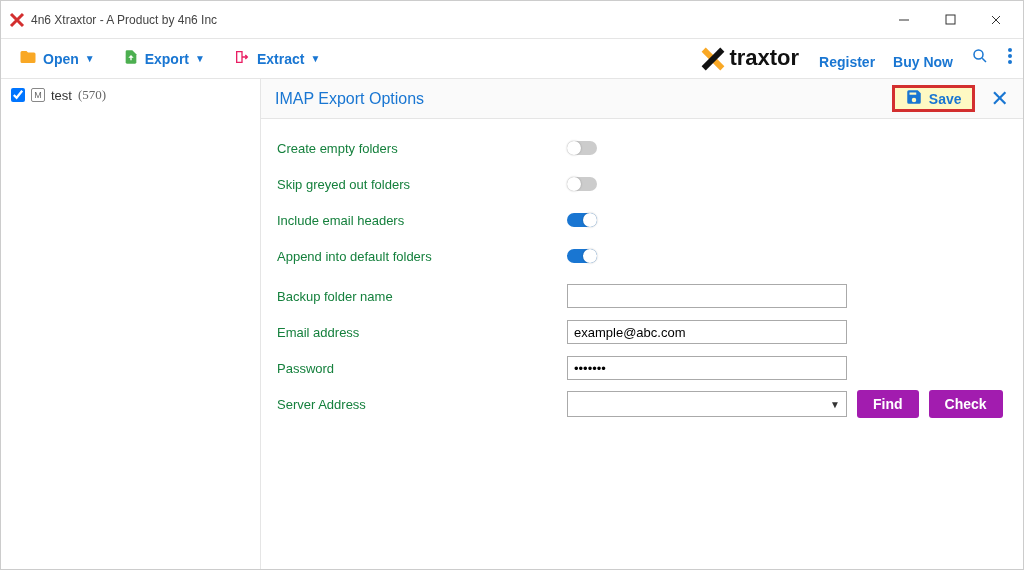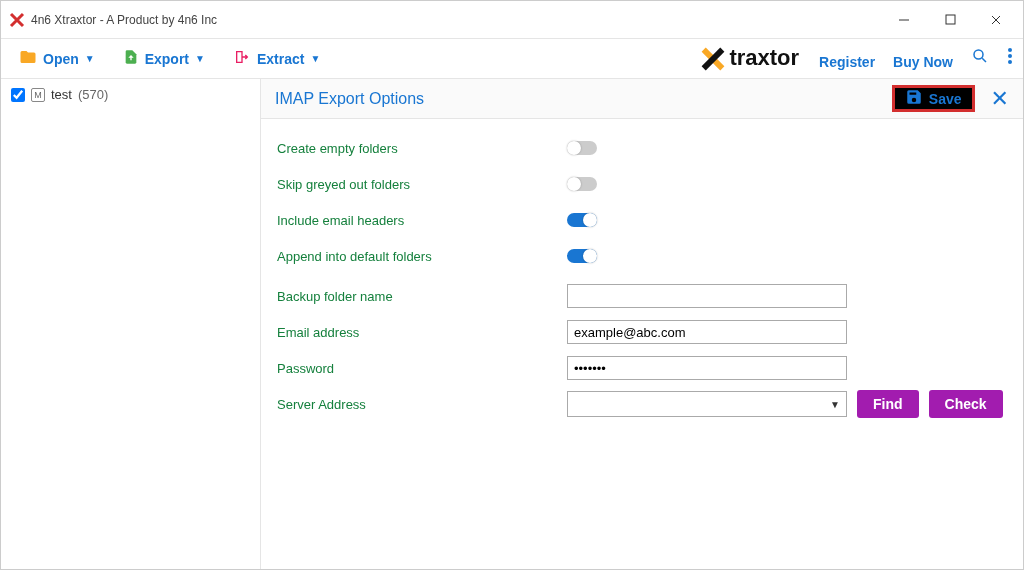--- a/index.html
+++ b/index.html
@@ -22,26 +22,26 @@
   .right-links { display: flex; align-items: flex-end; gap: 18px; }
   .link { color: #1976d2; font-size: 14px; font-weight: 600; cursor: pointer; }
   .icon-btn { color: #1976d2; font-size: 18px; cursor: pointer; }
 
   
   .body { display: flex; height: calc(100% - 70px); }
   .sidebar { width: 260px; border-right: 1px solid #e5e5e5; padding: 8px 10px; }
   .tree-item { display: flex; align-items: center; gap: 6px; font-size: 13px; color: #333; }
   .tree-item input[type=checkbox] { width: 14px; height: 14px; }
   .tree-icon { width:14px; height:14px; border:1px solid #888; display:flex; align-items:center; justify-content:center; font-size:9px; color:#666; border-radius:2px;}
-  .tree-count { color: #666; }
+  .tree-count { color: #666; font-family: Liberation Serif, serif; }
 
   .main { flex: 1; display: flex; flex-direction: column; }
   .panel-header { height: 40px; display: flex; align-items: center; padding: 0 14px; border-bottom: 1px solid #e5e5e5; background:#fafafa; }
   .panel-title { font-size: 16px; color: #1976d2; flex: 1; }
-  .save-box { display: flex; align-items: center; gap: 6px; border: 3px solid #d32f2f; padding: 0 10px; color: #1976d2; font-weight: 600; font-size:14px; margin-right: 16px; background:#000000;}
+  .save-box { display: flex; align-items: center; gap: 6px; border: 3px solid #d32f2f; padding: 0 10px; color: #1976d2; font-weight: 600; font-size:14px; margin-right: 16px; background:#fef9c3;}
   .save-box svg { width:18px; height:18px; }
   .close-x { color: #1976d2; font-size: 22px; font-weight: 400; cursor:pointer; }
 
   .form { padding: 14px 16px; }
   .row { display: flex; align-items: center; min-height: 30px; margin-bottom: 6px; }
   .row .label { width: 290px; font-size: 13px; color: #15803d; }
   .row .control { flex: 1; display:flex; align-items:center; gap:10px;}
 
   
   .toggle { width: 30px; height: 14px; background: #ccc; border-radius: 10px; position: relative; }

